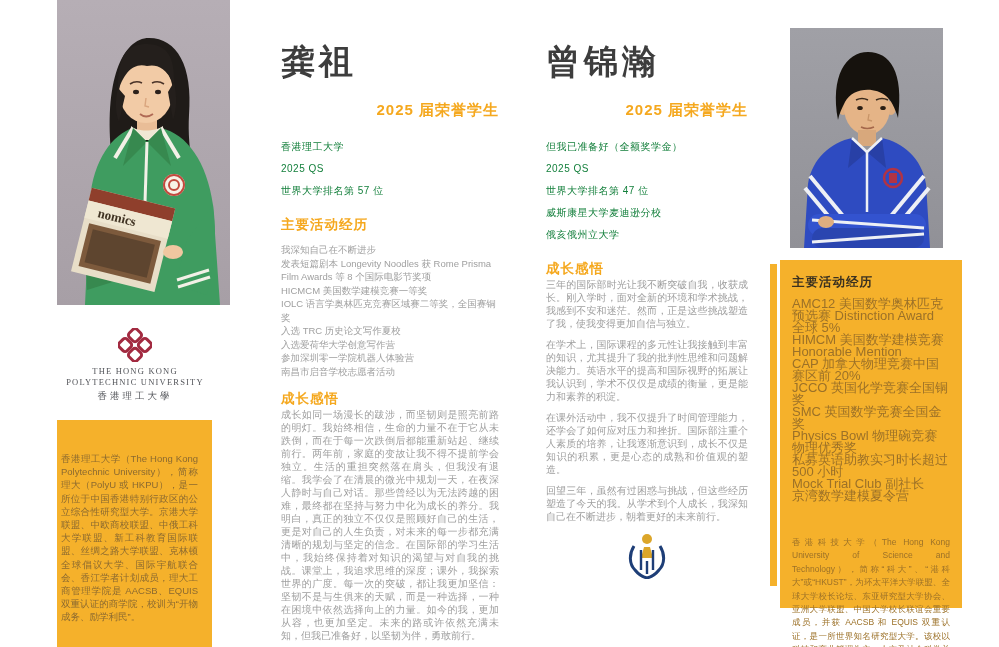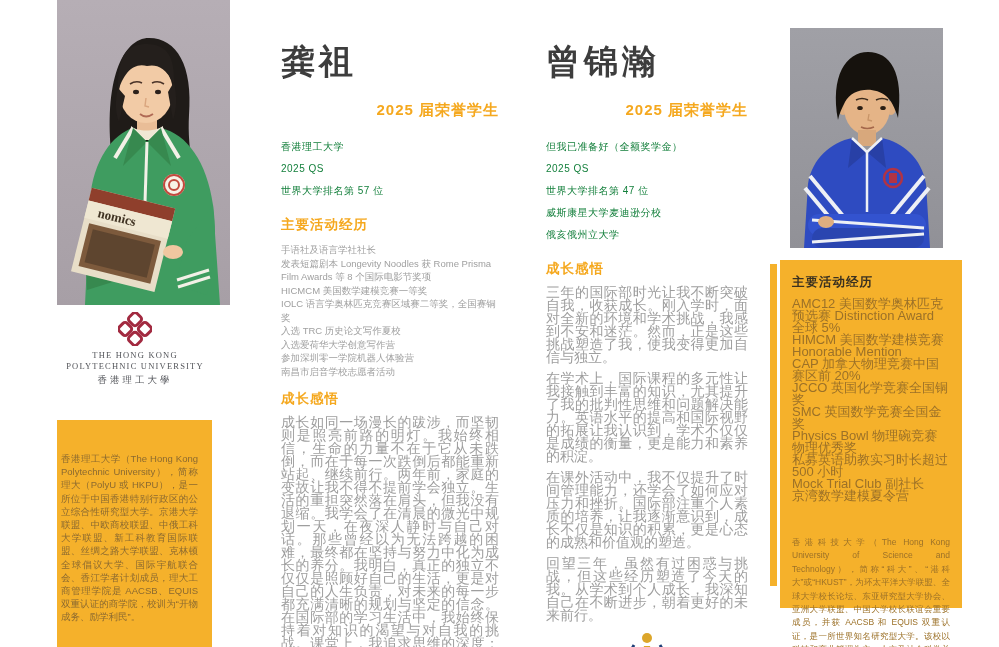--- a/index.html
+++ b/index.html
@@ -5,21 +5,21 @@
   html,body{margin:0;padding:0;background:#e8e8e8;}
   .page{position:relative;width:999px;height:647px;background:#ffffff;overflow:hidden;
         font-family:"Liberation Sans", sans-serif;}
   .abs{position:absolute;}
 
   
   .photo-girl{left:57px;top:0;width:173px;height:305px;}
   .photo-boy{left:790px;top:28px;width:153px;height:220px;}
 
   
-  .polyu-block{left:57px;top:312px;width:156px;text-align:center;color:#53555a;}
+  .polyu-block{left:57px;top:328px;width:156px;text-align:center;color:#53555a;}
   .polyu-en{font-family:"Liberation Serif", serif;font-size:8.5px;letter-spacing:1.2px;line-height:11px;}
   .polyu-cn{font-family:"Liberation Serif", serif;font-size:9.5px;letter-spacing:3px;margin-top:2px;}
 
   
   .box{background:#F5B12B;box-sizing:border-box;}
   .box-left{left:57px;top:420px;width:155px;height:227px;padding:32px 14px 0 4px;
             font-size:9.5px;line-height:13.2px;color:#8C6A30;text-align:justify;}
   .box-right{left:780px;top:260px;width:182px;height:348px;padding:14px 12px 0 12px;}
   .box-right-heading{font-size:12.5px;font-weight:bold;color:#3A3120;letter-spacing:1px;}
   .box-right ul{margin:7px 0 16px 0;padding:0;list-style:none;font-size:13px;line-height:12px;color:#9C7128;}
@@ -29,21 +29,21 @@
 
   
   .col1{left:281px;top:45px;width:218px;}
   .col2{left:546px;top:45px;width:202px;}
   .name{font-size:34px;font-weight:bold;color:#3D3D3D;letter-spacing:4px;line-height:32px;}
   .badge{margin-top:24px;font-size:15px;font-weight:bold;color:#F5A81E;letter-spacing:1px;text-align:right;}
   .info{margin-top:16px;font-size:10px;line-height:22px;color:#15803d;letter-spacing:0.5px;}
   .sec-heading{font-size:13.5px;font-weight:bold;color:#F5A81E;letter-spacing:1px;}
   .mt14{margin-top:14px;} .mt12{margin-top:12px;}
   .acts{margin:9px 0 0 0;padding:0;list-style:none;font-size:9.5px;line-height:13.5px;color:#A0A0A0;}
-  .reflection{margin-top:8px;font-size:14px;line-height:13px;color:#9E9E9E;text-align:justify;}
+  .reflection{margin-top:0;font-size:10px;line-height:13px;color:#9E9E9E;text-align:justify;}
   .reflection p{margin:0 0 8px 0;}
 
   
   .hkust-block{margin-top:10px;text-align:center;color:#1E3E77;}
 </style>
 </head>
 <body>
 
 <div class="page">
 
@@ -113,21 +113,21 @@
   <div class="abs col1">
     <div class="name">龚祖</div>
     <div class="badge">2025 届荣誉学生</div>
     <div class="info">
       <div>香港理工大学</div>
       <div>2025 QS</div>
       <div>世界大学排名第 57 位</div>
     </div>
     <div class="sec-heading mt14">主要活动经历</div>
     <ul class="acts">
-      <li>手语社及语言学社社长</li>
+      <li>我深知自己在不断进步</li>
       <li>发表短篇剧本 Longevity Noodles 获 Rome Prisma Film Awards 等 8 个国际电影节奖项</li>
       <li>HICMCM 美国数学建模竞赛一等奖</li>
       <li>IOLC 语言学奥林匹克竞赛区域赛二等奖，全国赛铜奖</li>
       <li>入选 TRC 历史论文写作夏校</li>
       <li>入选爱荷华大学创意写作营</li>
       <li>参加深圳零一学院机器人体验营</li>
       <li>南昌市启音学校志愿者活动</li>
     </ul>
     <div class="sec-heading mt12">成长感悟</div>
     <div class="reflection">

